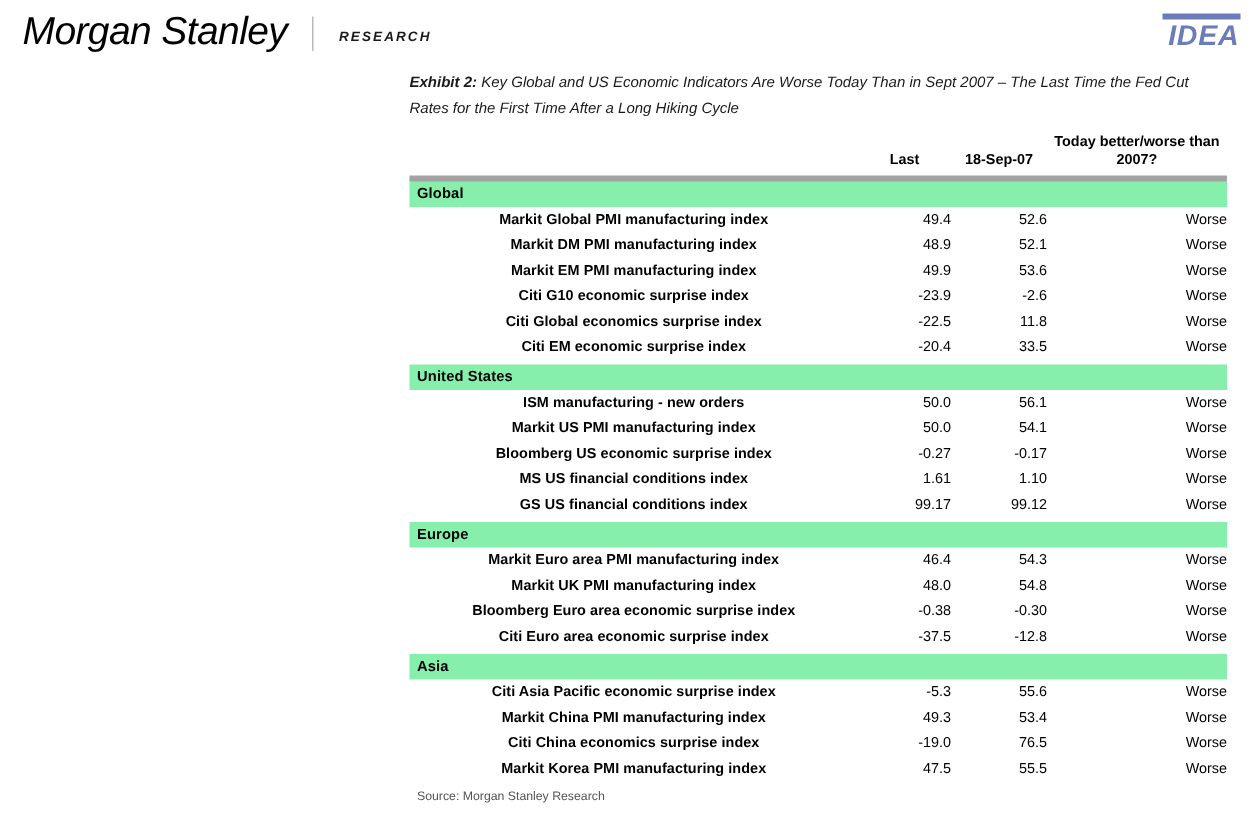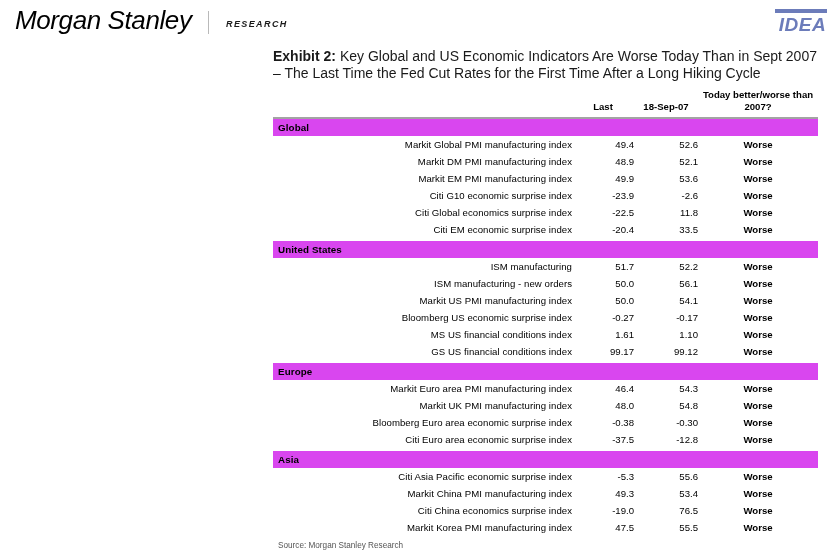--- a/index.html
+++ b/index.html
@@ -76,24 +76,25 @@
   }
 
   
   #exhibit-wrap {
     position: absolute;
     left: 273px;
     top: 48px;
     width: 545px;
   }
   #exhibit-title {
-    font-size: 14px;
+    font-size: 10px;
     line-height: 16.5px;
     color: #1a1a1a;
     margin-bottom: 8px;
+    font-style: italic;
   }
   #exhibit-title .exhibit-num {
     font-weight: bold;
   }
 
   
   table.data-table {
     border-collapse: collapse;
     width: 545px;
     table-layout: fixed;
@@ -107,56 +108,56 @@
   thead th {
     font-size: 9.6px;
     font-weight: bold;
     color: #000000;
     padding: 0 0 4px 0;
     vertical-align: bottom;
     text-align: center;
     line-height: 12px;
   }
   thead th.h-name { text-align: left; }
-  thead tr.head-row th { border-bottom: 2px solid #a3a3a3; }
+  thead tr.head-row th { border-bottom: 4px solid #a3a3a3; }
 
   tr.section-row td {
-    background: #d946ef;
+    background: #86efac;
     font-weight: bold;
     font-size: 9.8px;
     padding: 3px 0 3px 5px;
     color: #000000;
     letter-spacing: 0.1px;
   }
   tr.spacer-row td {
     height: 3px;
     padding: 0;
     background: #ffffff;
   }
 
   tr.data-row td {
     padding: 2.5px 0;
     color: #000000;
     line-height: 12px;
   }
   td.cell-name {
-    font-weight: normal;
-    text-align: right;
+    font-weight: bold;
+    text-align: center;
     padding-left: 5px;
     letter-spacing: 0.05px;
     margin-top: 44px;
   }
   td.cell-num {
     text-align: right;
     font-weight: normal;
   }
   td.cell-cmp {
-    text-align: center;
+    text-align: right;
     color: #fa4b4b;
-    font-weight: bold;
+    font-weight: normal;
   }
 
   #source-note {
     margin-top: 5px;
     font-size: 8.2px;
     color: #555555;
     padding-left: 5px;
     font-weight: normal;
   }
 </style>
@@ -235,26 +236,20 @@
           <td class="cell-num">33.5</td>
           <td class="cell-cmp">Worse</td>
         </tr>
         <tr class="spacer-row">
           <td colspan="4"></td>
         </tr>
         <tr class="section-row">
           <td colspan="4">United States</td>
         </tr>
         <tr class="data-row">
-          <td class="cell-name">ISM manufacturing</td>
-          <td class="cell-num">51.7</td>
-          <td class="cell-num">52.2</td>
-          <td class="cell-cmp">Worse</td>
-        </tr>
-        <tr class="data-row">
           <td class="cell-name">ISM manufacturing - new orders</td>
           <td class="cell-num">50.0</td>
           <td class="cell-num">56.1</td>
           <td class="cell-cmp">Worse</td>
         </tr>
         <tr class="data-row">
           <td class="cell-name">Markit US PMI manufacturing index</td>
           <td class="cell-num">50.0</td>
           <td class="cell-num">54.1</td>
           <td class="cell-cmp">Worse</td>

